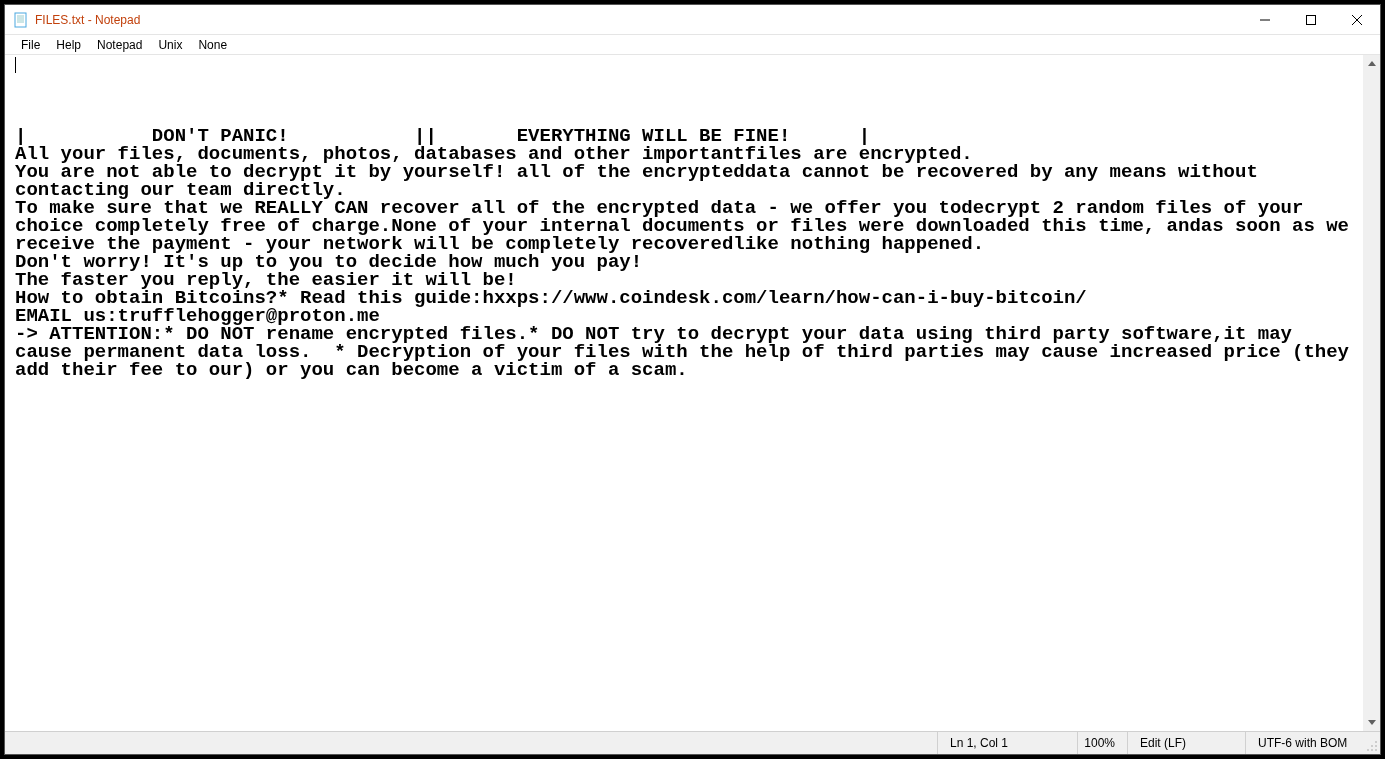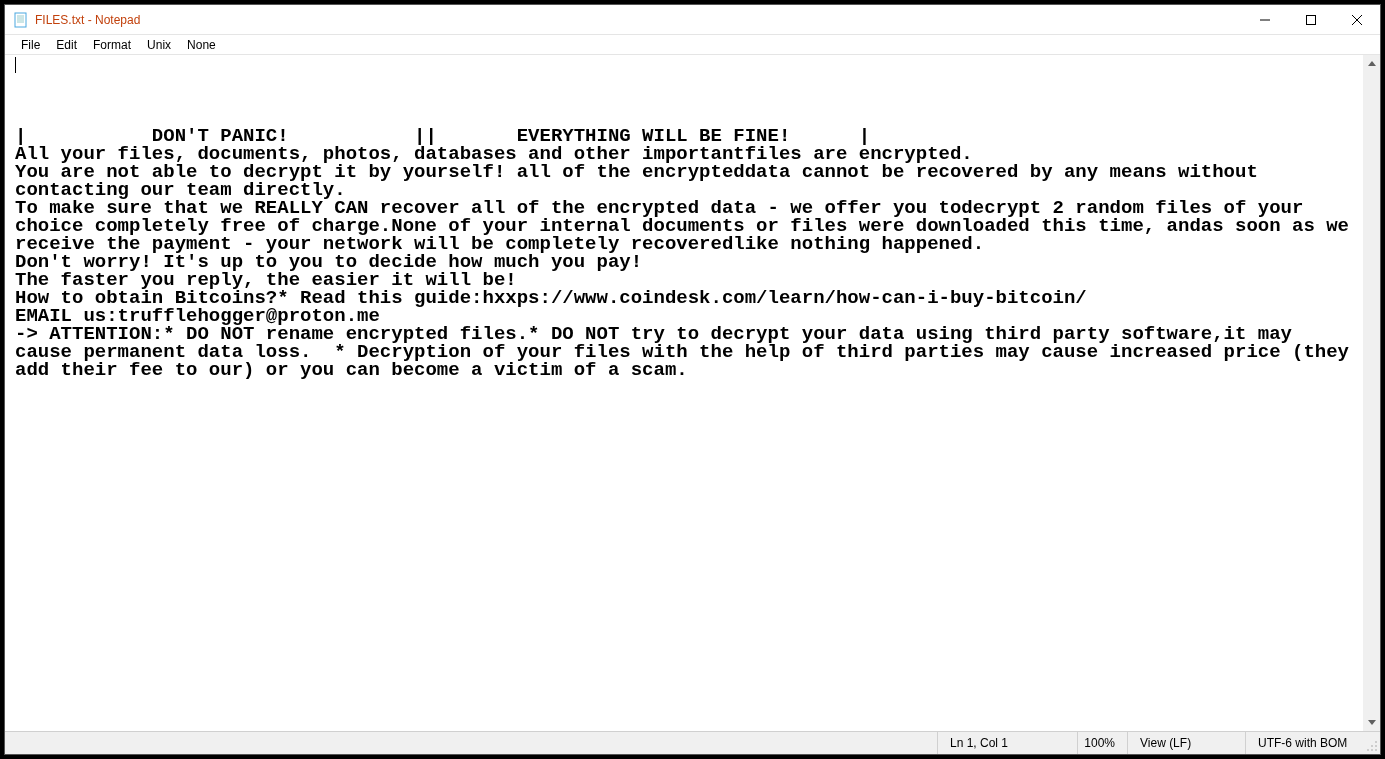--- a/index.html
+++ b/index.html
@@ -188,22 +188,22 @@
         <svg width="10" height="10" viewBox="0 0 10 10">
             <line x1="0" y1="0" x2="10" y2="10" stroke="#000" stroke-width="1"></line>
             <line x1="10" y1="0" x2="0" y2="10" stroke="#000" stroke-width="1"></line>
           </svg>
       </div>
     </div>
   </div>
 
   <div class="menubar">
     <span class="menu-item">File</span>
-    <span class="menu-item">Edit</span>
-    <span class="menu-item">Format</span>
+    <span class="menu-item">Help</span>
+    <span class="menu-item">Notepad</span>
     <span class="menu-item">Unix</span>
     <span class="menu-item">None</span>
   </div>
 
   <div class="text-area">
     <div class="cursor-caret"></div>
     <div class="text-content" id="text-content">
 |           DON'T PANIC!           ||       EVERYTHING WILL BE FINE!      |
 All your files, documents, photos, databases and other importantfiles are encrypted.
 You are not able to decrypt it by yourself! all of the encrypteddata cannot be recovered by any means without contacting our team directly.
@@ -225,21 +225,21 @@
             <polygon points="0,0 8,0 4,5" fill="#606060"></polygon>
           </svg>
       </div>
     </div>
   </div>
 
   <div class="statusbar">
     <div class="status-spacer"></div>
     <div class="status-cell wide">Ln 1, Col 1</div>
     <div class="status-cell zoom">100%</div>
-    <div class="status-cell eol">View (LF)</div>
+    <div class="status-cell eol">Edit (LF)</div>
     <div class="status-cell enc">UTF-6 with BOM</div>
     <div class="resize-grip">
       <svg width="12" height="12" viewBox="0 0 12 12">
         <circle cx="10" cy="2" r="0.8" fill="#a0a0a0"></circle>
         <circle cx="10" cy="6" r="0.8" fill="#a0a0a0"></circle>
         <circle cx="6" cy="6" r="0.8" fill="#a0a0a0"></circle>
         <circle cx="10" cy="10" r="0.8" fill="#a0a0a0"></circle>
         <circle cx="6" cy="10" r="0.8" fill="#a0a0a0"></circle>
         <circle cx="2" cy="10" r="0.8" fill="#a0a0a0"></circle>
       </svg>

